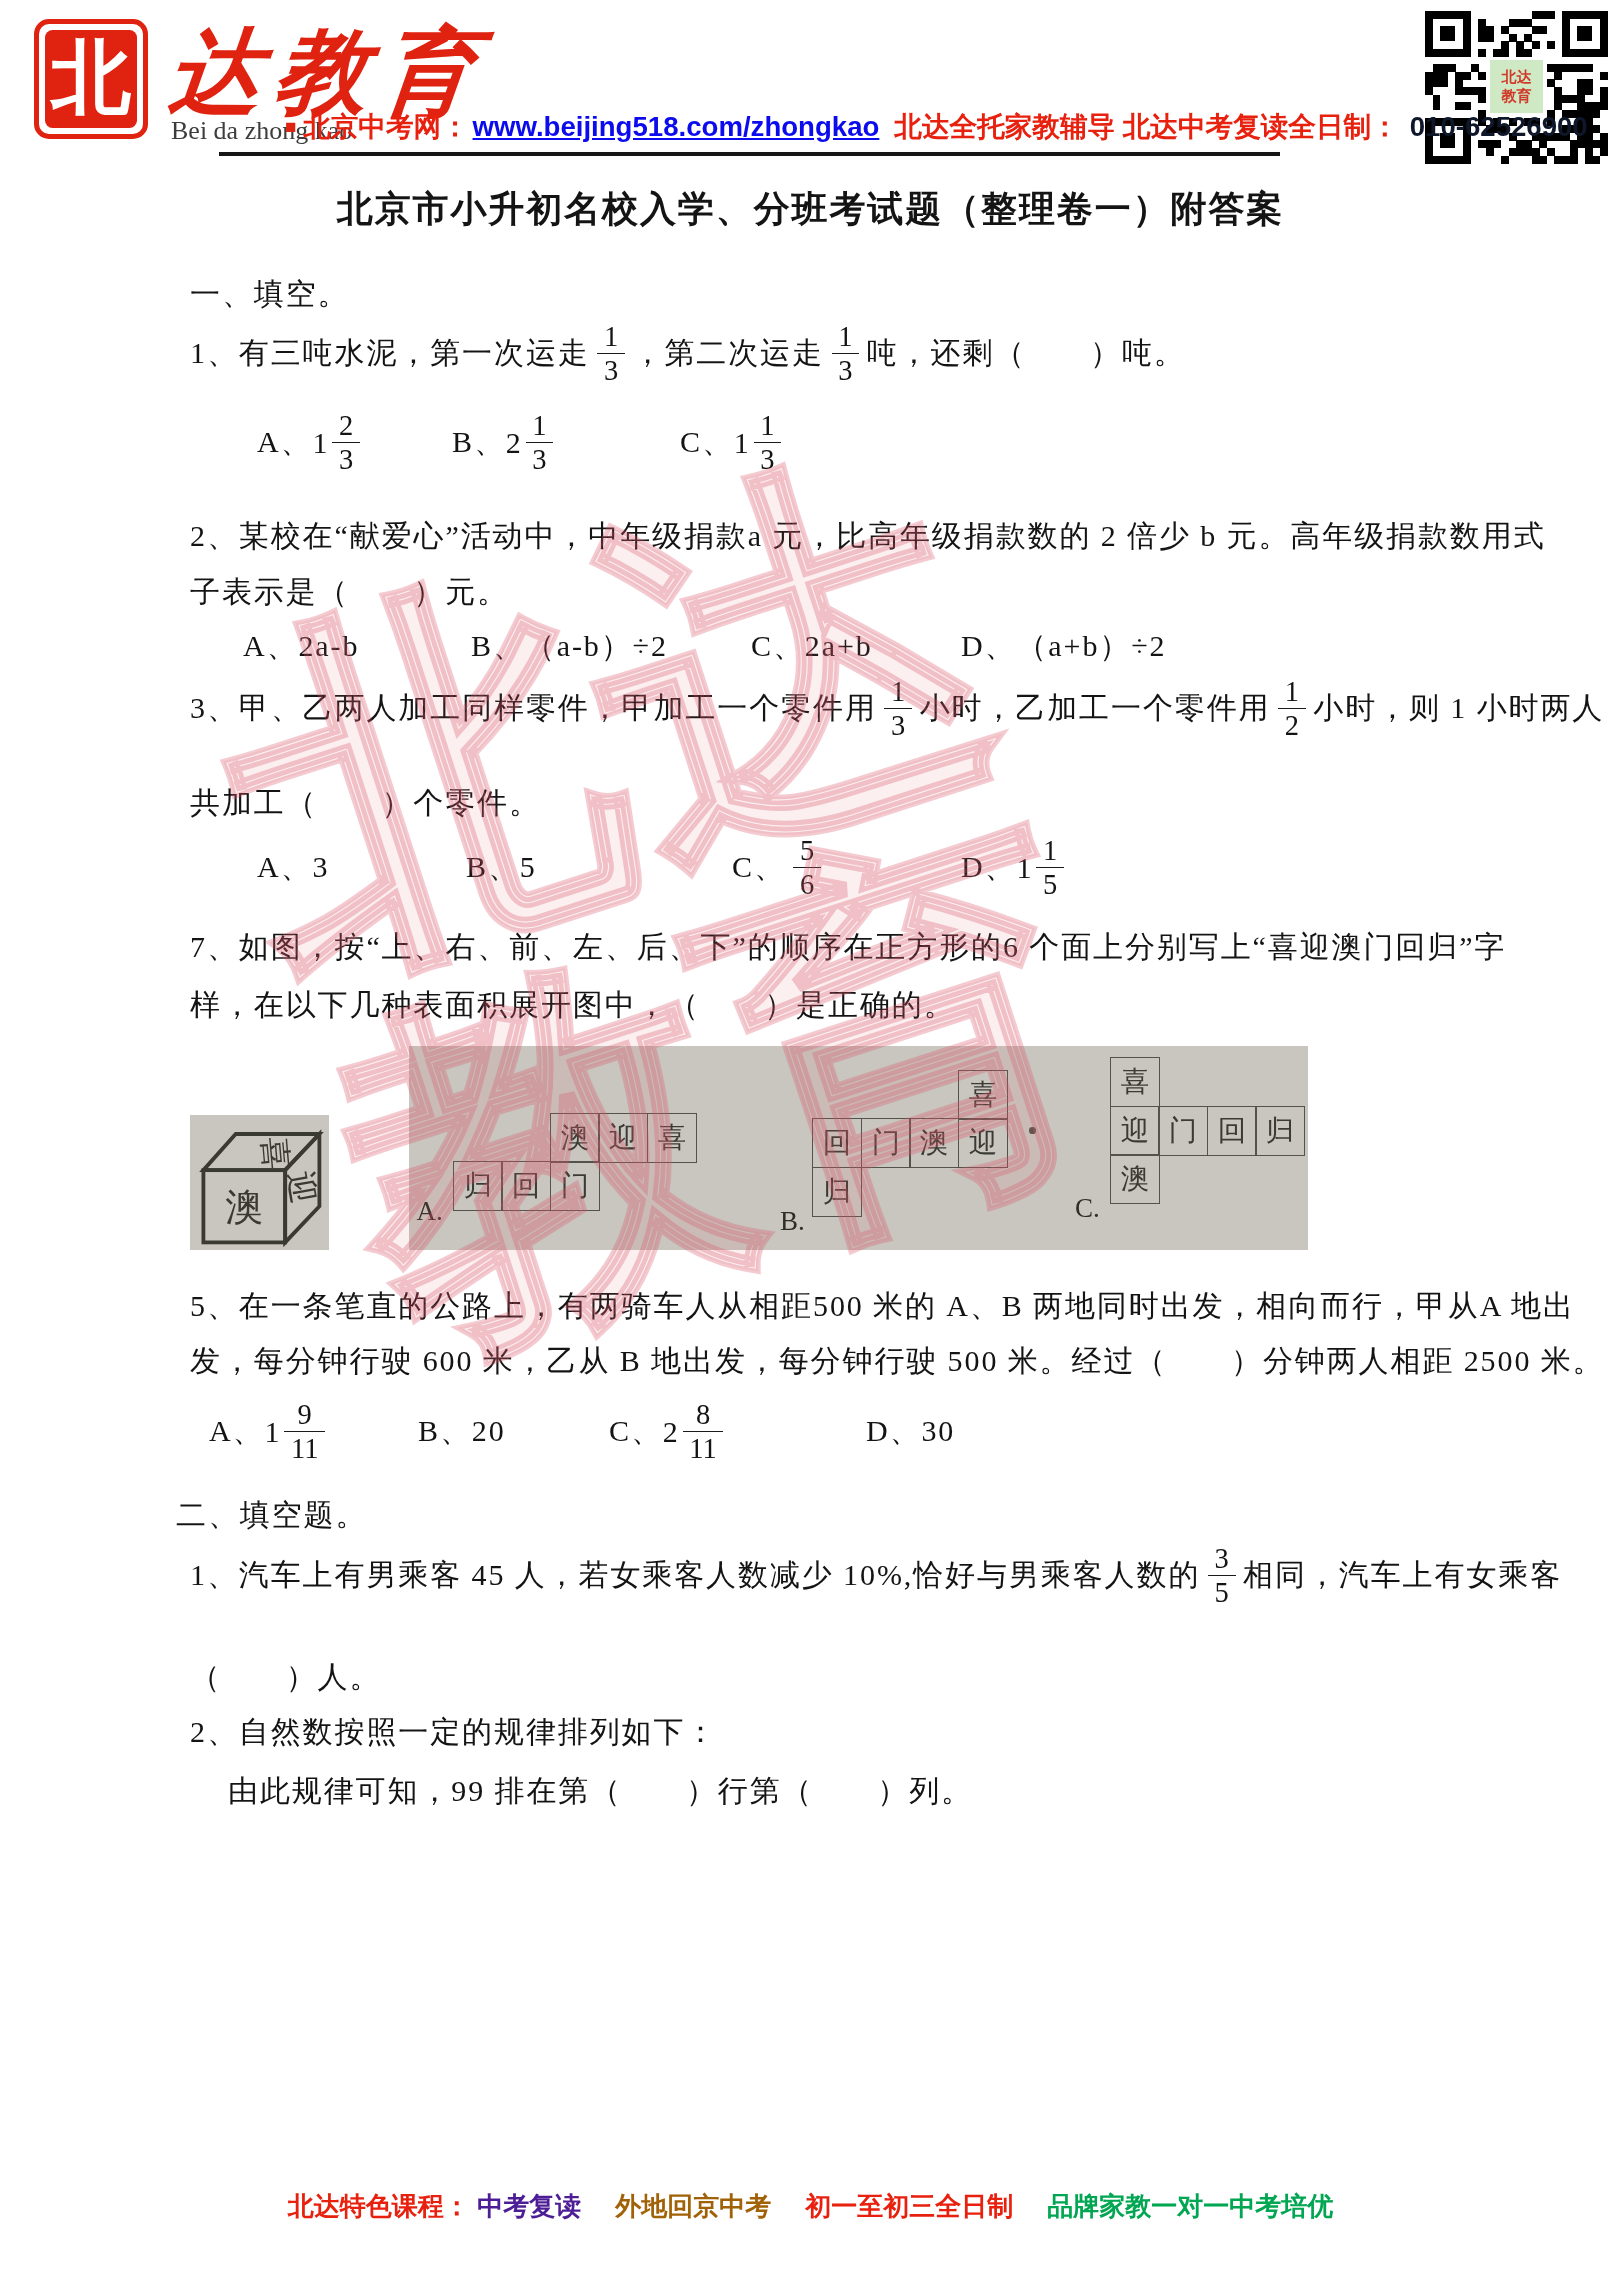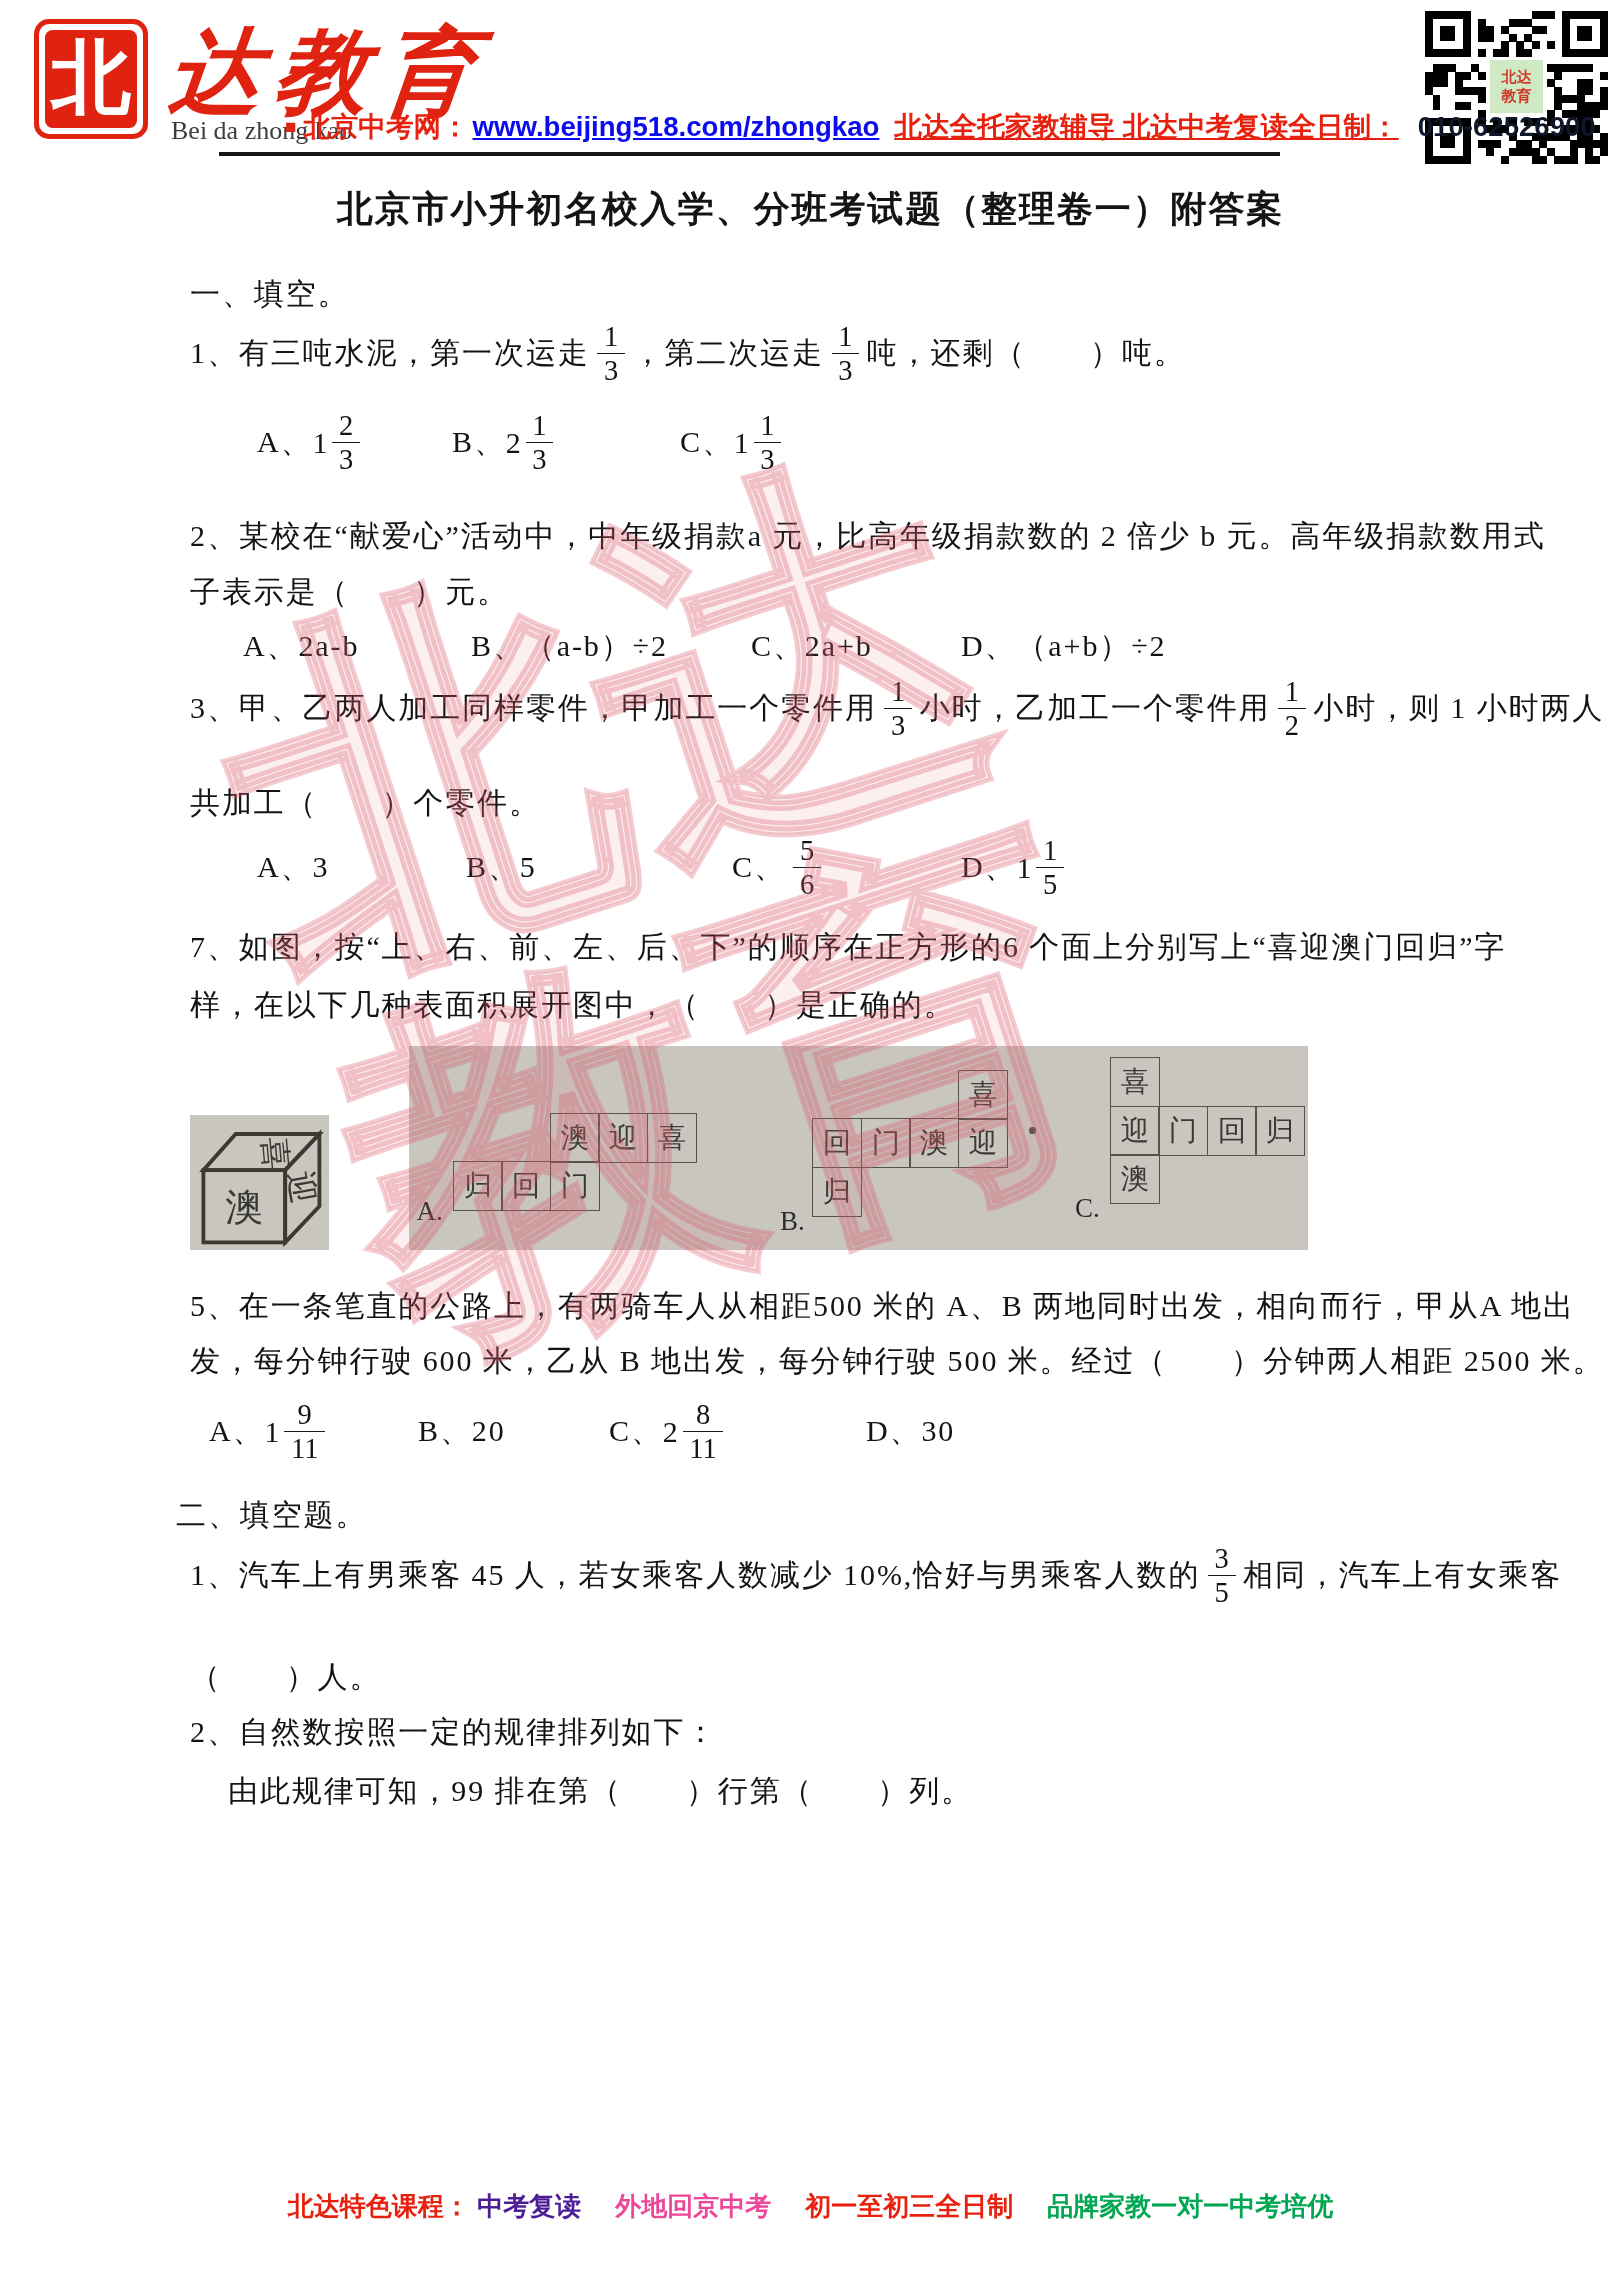--- a/index.html
+++ b/index.html
@@ -23,21 +23,21 @@
   .logo-seal-inner { width:100%; height:100%; background:#e02310; border-radius:7.6px; color:#fff;
     display:flex; align-items:center; justify-content:center; font-size:80px; font-weight:bold; }
   .brand { left:169px; top:9.5px; font-size:93px; color:#e02310; font-weight:bold; font-style:italic;
     letter-spacing:13.3px; transform:skewX(-6deg); z-index:2; }
   .brand-en { left:171px; top:116px; font-size:26px; color:#3d3d3d; z-index:2; }
   .tag-row { left:285px; top:108px; display:flex; align-items:center; white-space:nowrap;
     font-family:"Liberation Sans", sans-serif; font-weight:bold; font-size:27.6px; z-index:3; }
   .tag-bullet { color:#e02310; font-size:19px; margin-right:6.7px; }
   .tag-site { color:#e8210f; }
   .tag-url { color:#0b0bee; text-decoration:underline; margin:0 15px 0 3.8px; cursor:pointer; }
-  .tag-services { color:#e8210f; margin-right:19px;text-decoration:underline; }
+  .tag-services { color:#e8210f; margin-right:11px; }
   .tag-phone { color:#0f172a; }
   .header-rule { left:219px; top:152px; width:1061px; height:3.8px; background:#161616; z-index:2; }
 
   
   .qr { left:1425px; top:11.4px; width:183px; height:152px; z-index:2; }
   .qr-grid { position:relative; width:100%; height:100%; }
   .qm { position:absolute; width:7.6px; height:7.6px; background:#000; }
   .qf { position:absolute; width:46px; height:46px; border:8.6px solid #000; }
   .qf::after { content:""; position:absolute; left:6.7px; top:6.7px; width:15px; height:15px; background:#000; }
   .qr-center { position:absolute; left:65px; top:49px; width:53px; height:53px; background:#cfe9c5;
@@ -60,21 +60,21 @@
     display:flex; align-items:center; justify-content:center; font-size:28.5px; }
   .net-label { position:absolute; font-size:27px; color:#2e2e28; font-family:"Liberation Serif", serif; }
   .net-dot { position:absolute; width:6.7px; height:6.7px; background:#55554d; border-radius:50%; }
 
   .footer { top:2189px; left:0; width:100%; text-align:center; font-size:26px; font-weight:bold;
     font-family:"Liberation Sans", sans-serif; z-index:2; white-space:nowrap; }
   .fs2 { margin-left:7.6px; }
   .fs-gap { margin-left:34px; }
   .c-red { color:#e8210f; }
   .c-blue { color:#4c1d95; }
-  .c-brown { color:#ec4899; }
+  .c-brown { color:#a16207; }
   .c-green { color:#00a651; }
 </style>
 </head>
 <body>
 
 <div class="abs logo-seal">
   <div class="logo-seal-inner">北</div>
 </div>
 <div class="abs brand">达教育</div>
 <div class="abs brand-en">Bei da zhong kao</div>

